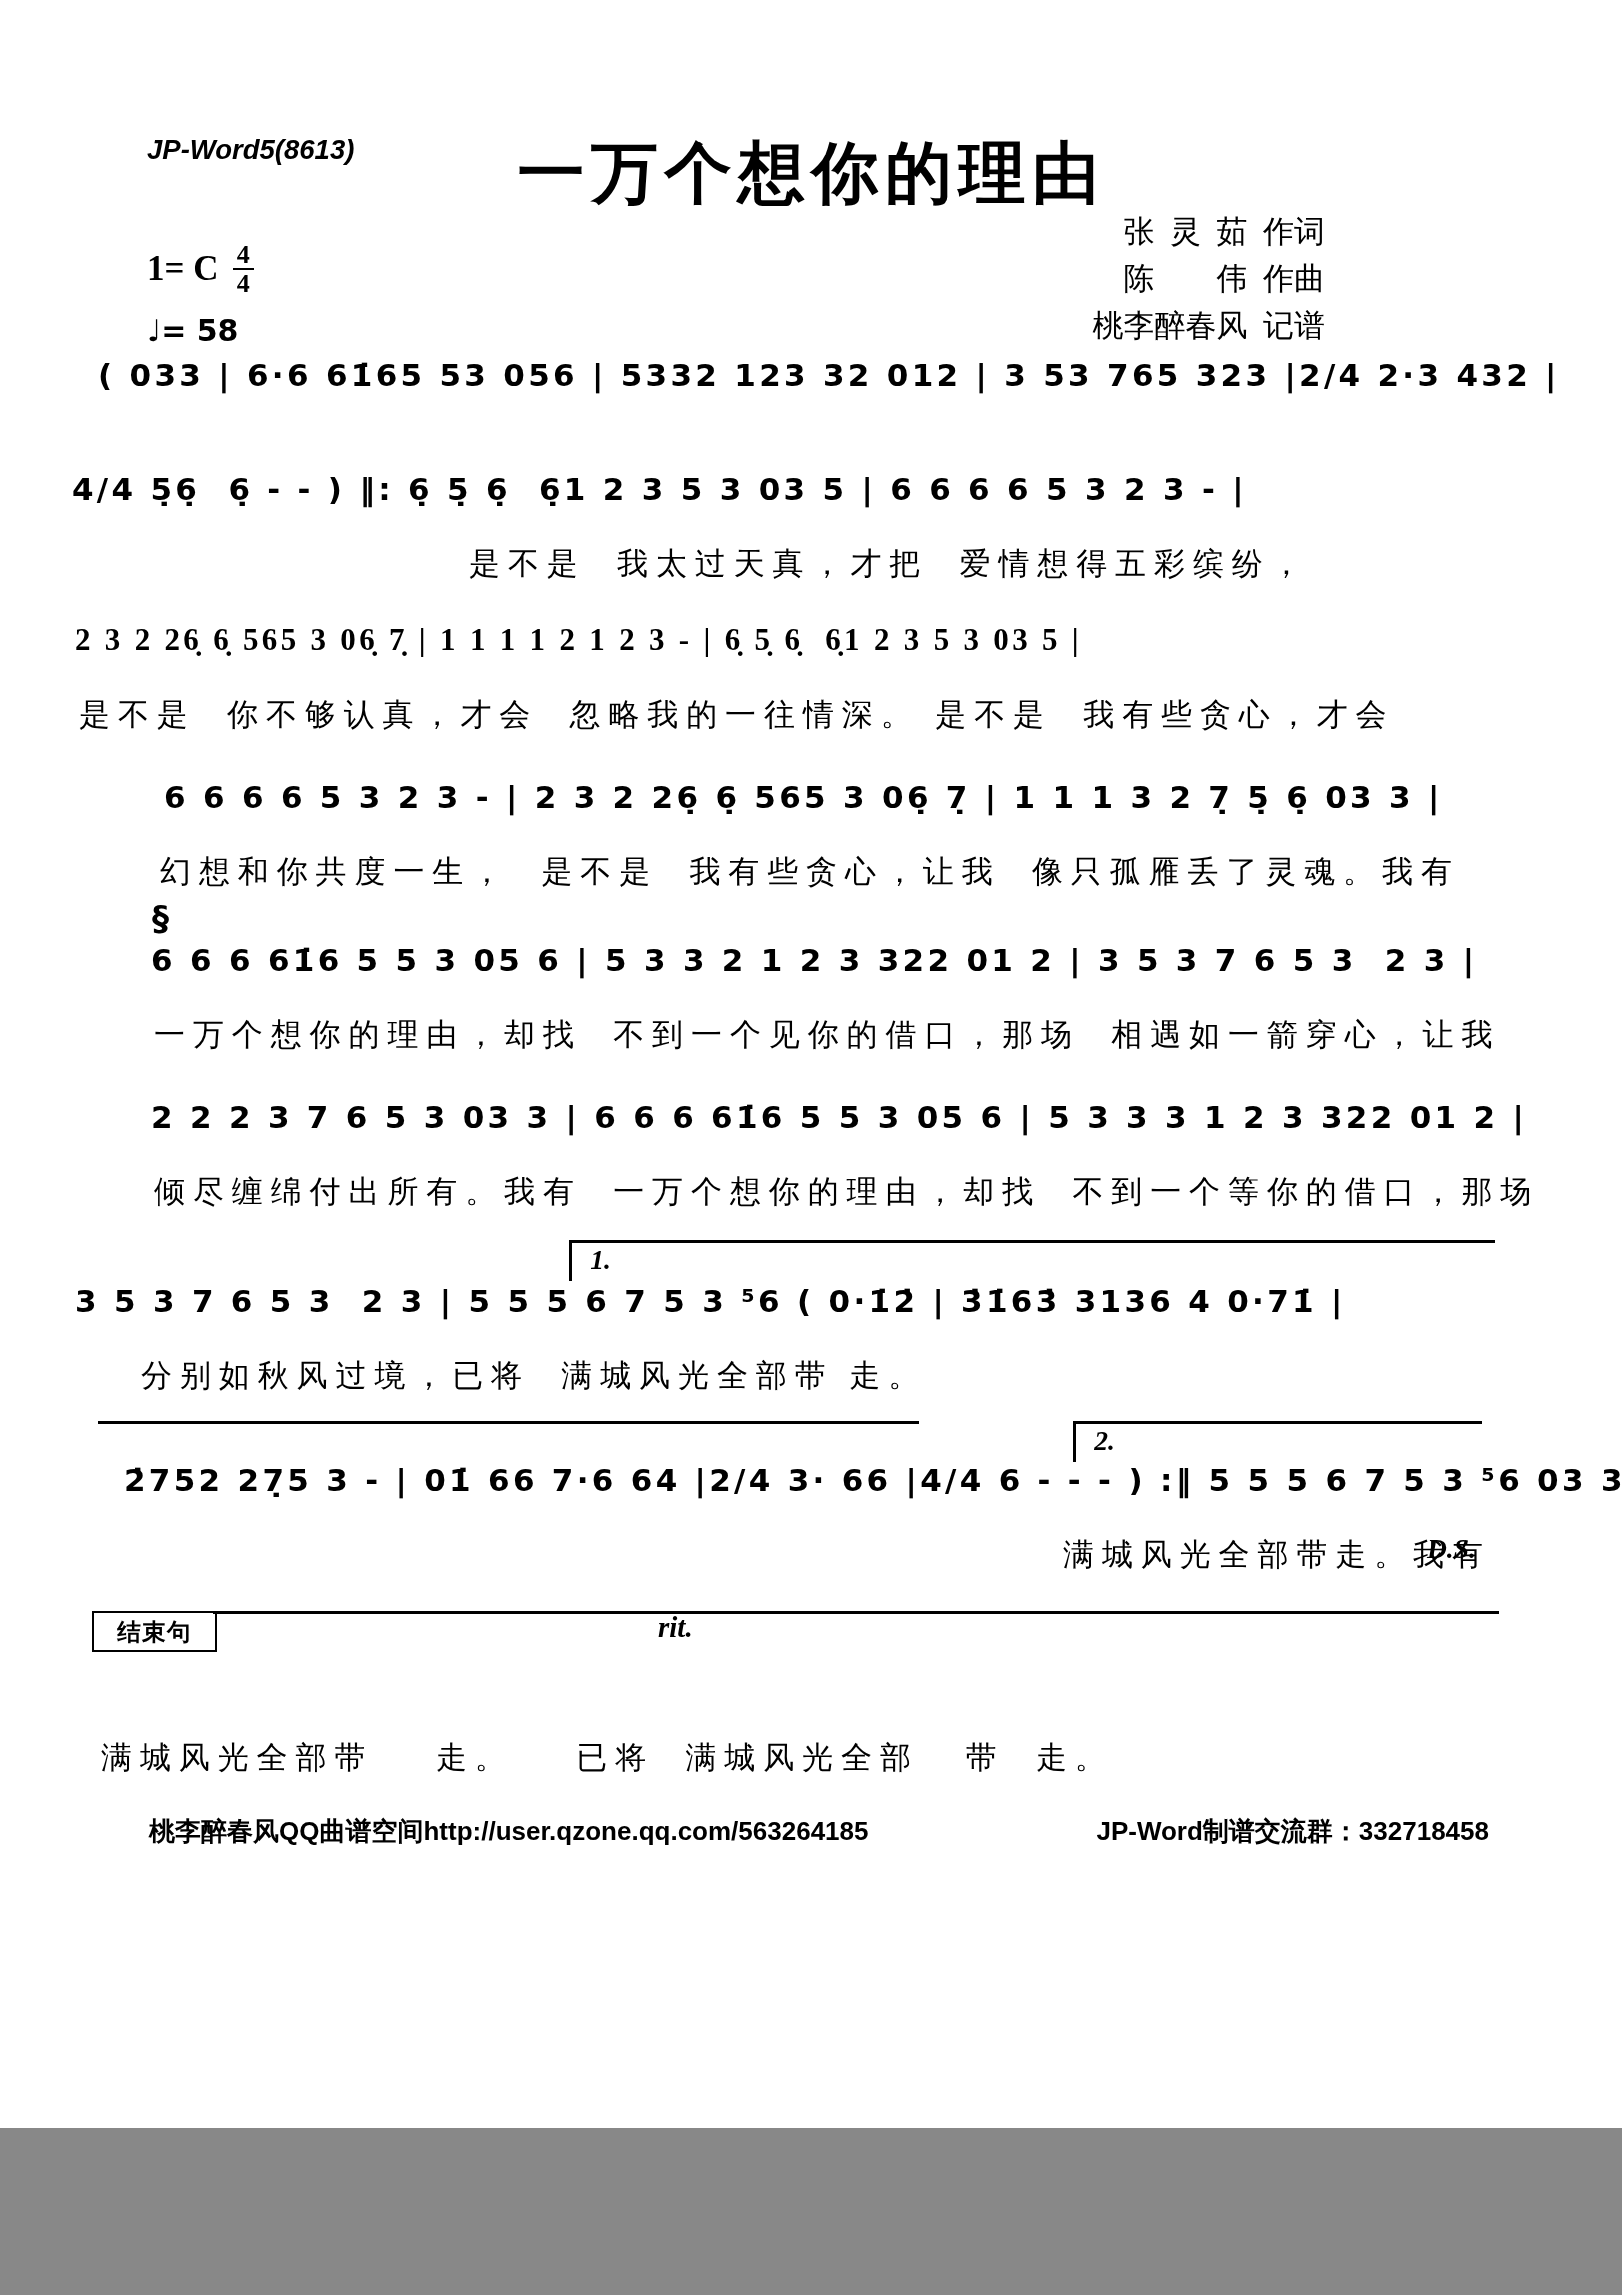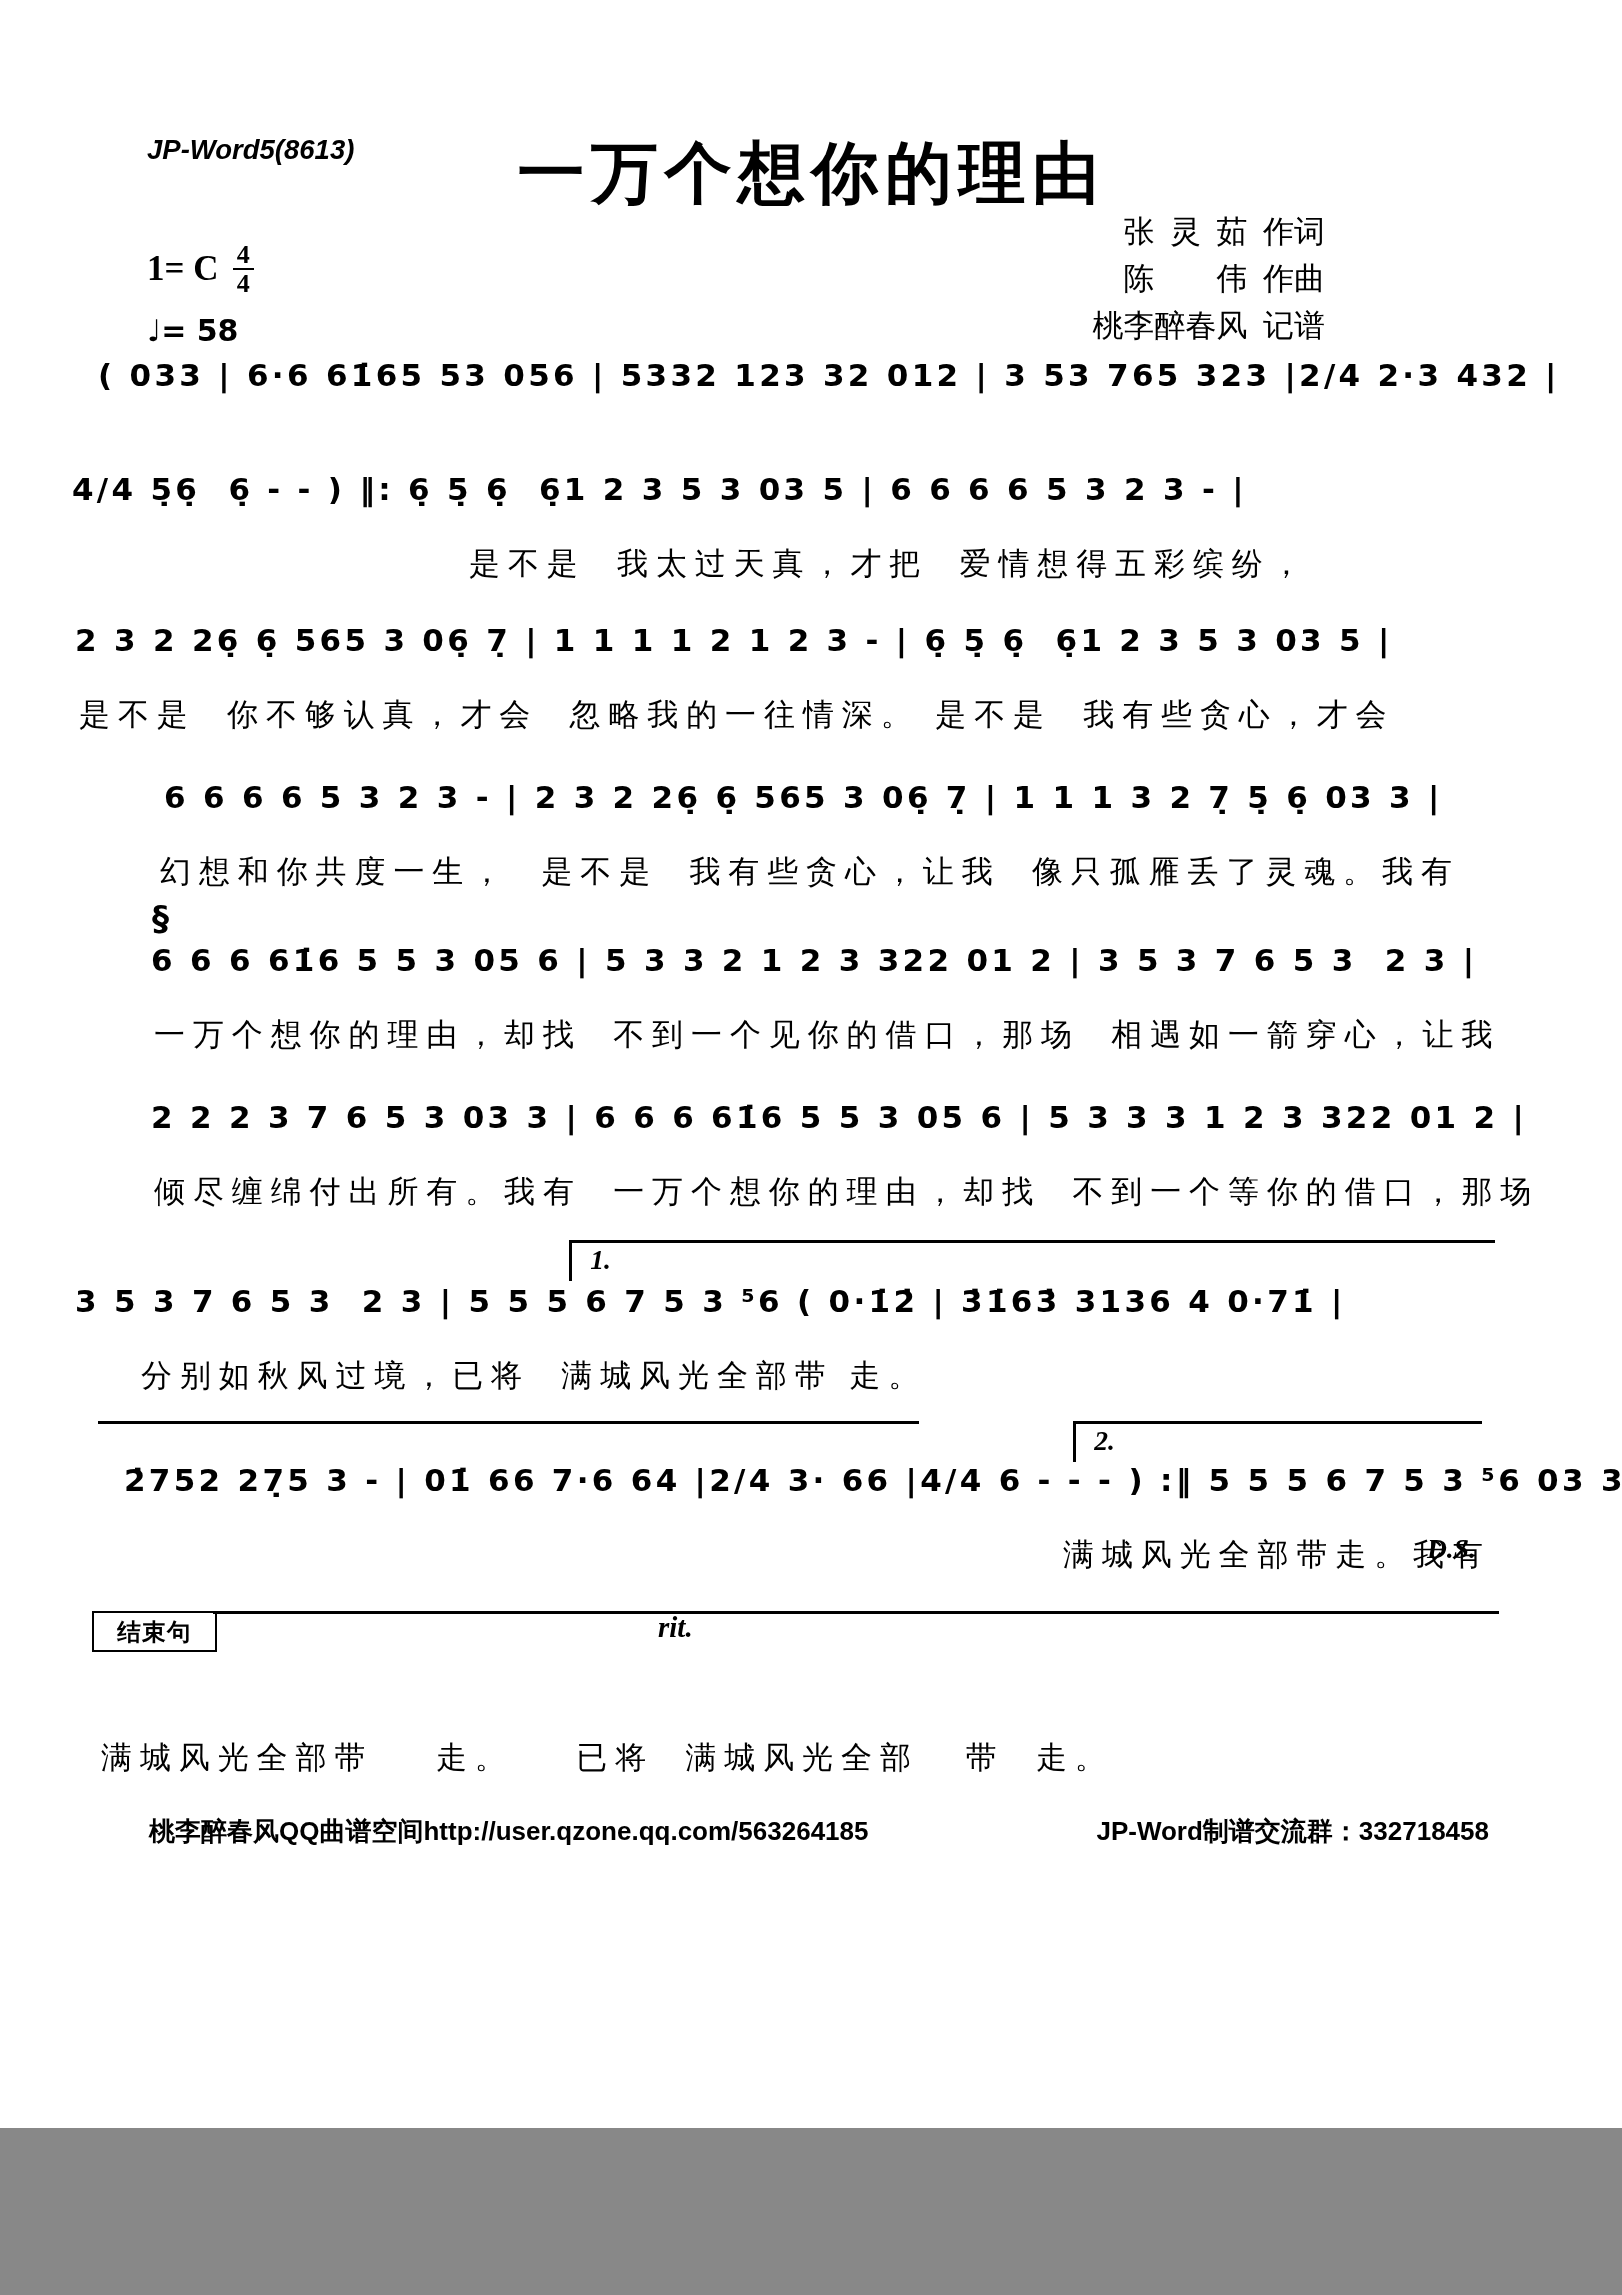--- a/index.html
+++ b/index.html
@@ -54,21 +54,21 @@
     </span>
   </div>
 
   <div class="tempo">♩= 58</div>
 
   <div class="notation" style="left:98px;top:357px;">( 033 | 6·6 61̇65 53 056 | 5332 123 32 012 | 3 53 765 323 |2/4 2·3 432 |</div>
 
   <div class="notation" style="left:72px;top:471px;">4/4 5̣6̣  6̣ - - ) ‖: 6̣ 5̣ 6̣  6̣1 2 3 5 3 03 5 | 6 6 6 6 5 3 2 3 - |</div>
   <div class="lyrics" style="left:461px;top:543px;margin-left:8px;">是不是  我太过天真，才把  爱情想得五彩缤纷，</div>
 
-  <div class="notation" style="left:75px;top:622px;">2 3 2 26̣ 6̣ 565 3 06̣ 7̣ | 1 1 1 1 2 1 2 3 - | 6̣ 5̣ 6̣  6̣1 2 3 5 3 03 5 |</div>
+  <div class="notation" style="left:75px;top:622px;font-family:Liberation Serif, serif;">2 3 2 26̣ 6̣ 565 3 06̣ 7̣ | 1 1 1 1 2 1 2 3 - | 6̣ 5̣ 6̣  6̣1 2 3 5 3 03 5 |</div>
   <div class="lyrics" style="left:79px;top:694px;">是不是  你不够认真，才会  忽略我的一往情深。 是不是  我有些贪心，才会</div>
 
   <div class="notation" style="left:164px;top:779px;">6 6 6 6 5 3 2 3 - | 2 3 2 26̣ 6̣ 565 3 06̣ 7̣ | 1 1 1 3 2 7̣ 5̣ 6̣ 03 3 |</div>
   <div class="lyrics" style="left:160px;top:851px;">幻想和你共度一生，  是不是  我有些贪心，让我  像只孤雁丢了灵魂。我有</div>
 
   <div class="segno">§</div>
   <div class="notation" style="left:151px;top:942px;">6 6 6 61̇6 5 5 3 05 6 | 5 3 3 2 1 2 3 322 01 2 | 3 5 3 7 6 5 3  2 3 |</div>
   <div class="lyrics" style="left:154px;top:1014px;">一万个想你的理由，却找  不到一个见你的借口，那场  相遇如一箭穿心，让我</div>
 
   <div class="notation" style="left:151px;top:1099px;">2 2 2 3 7 6 5 3 03 3 | 6 6 6 61̇6 5 5 3 05 6 | 5 3 3 3 1 2 3 322 01 2 |</div>

